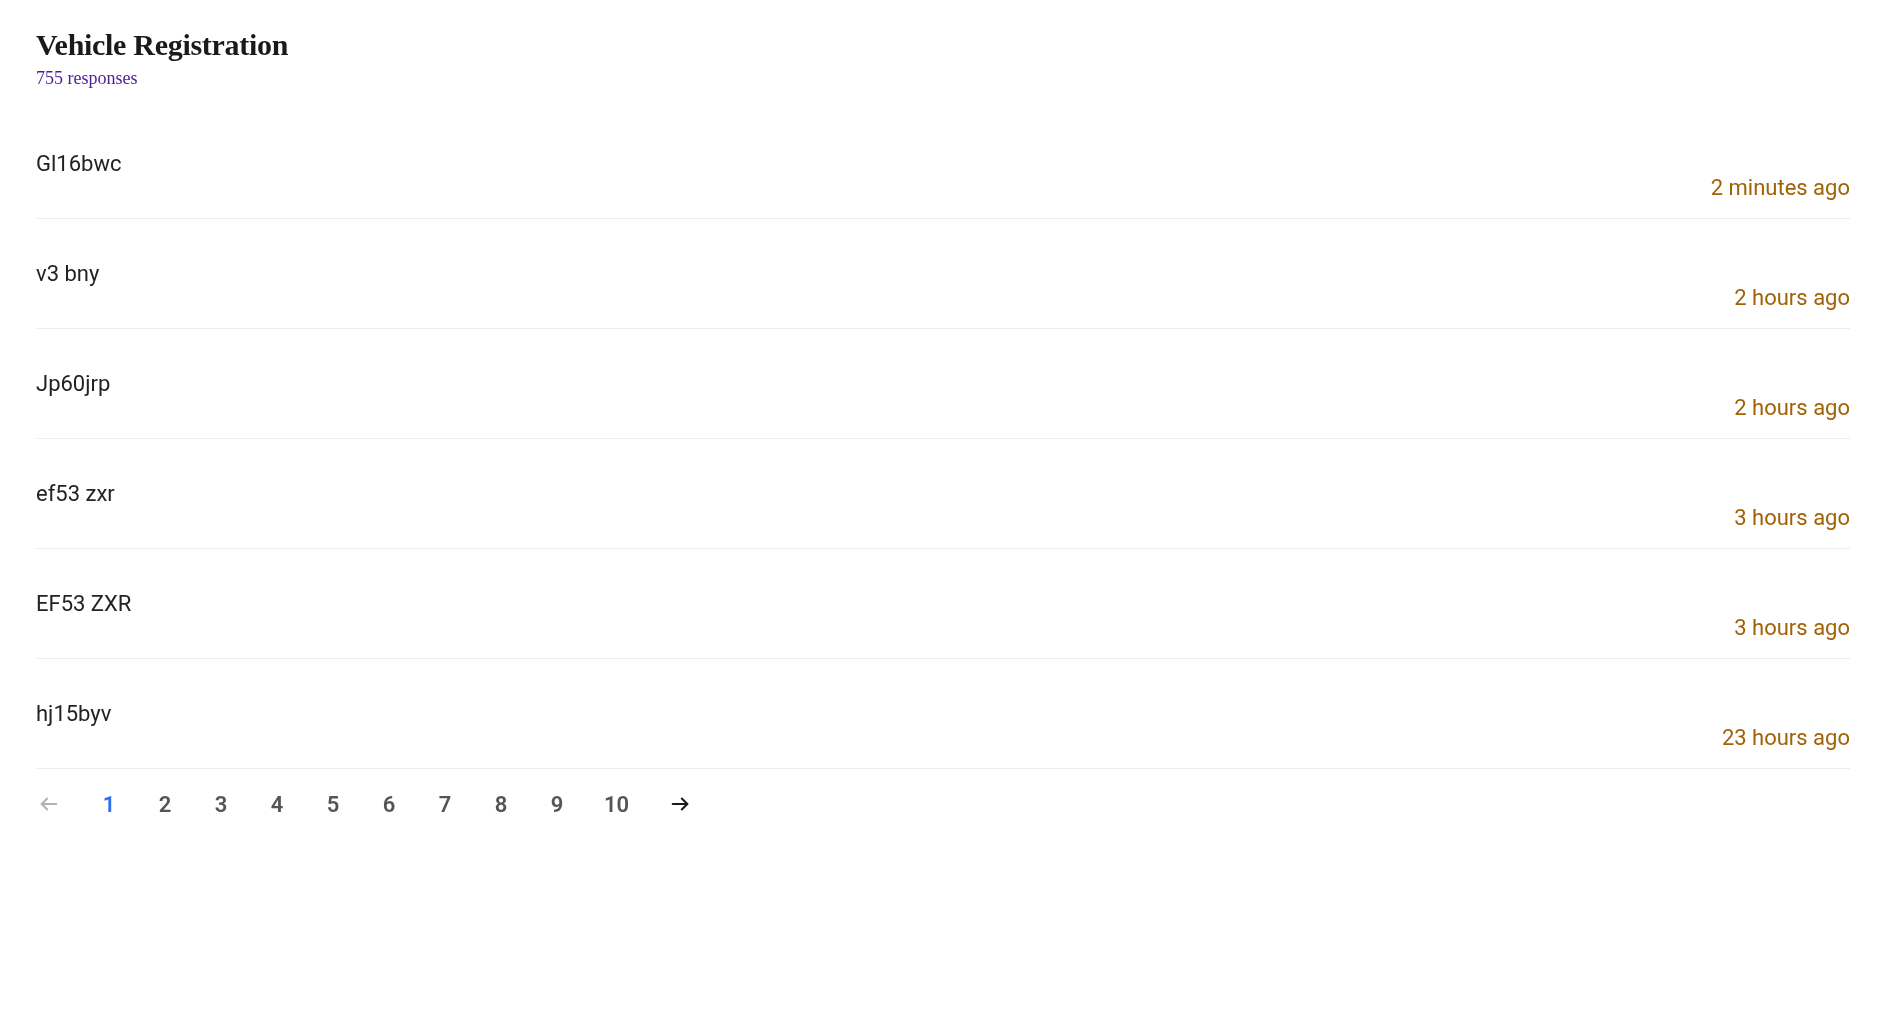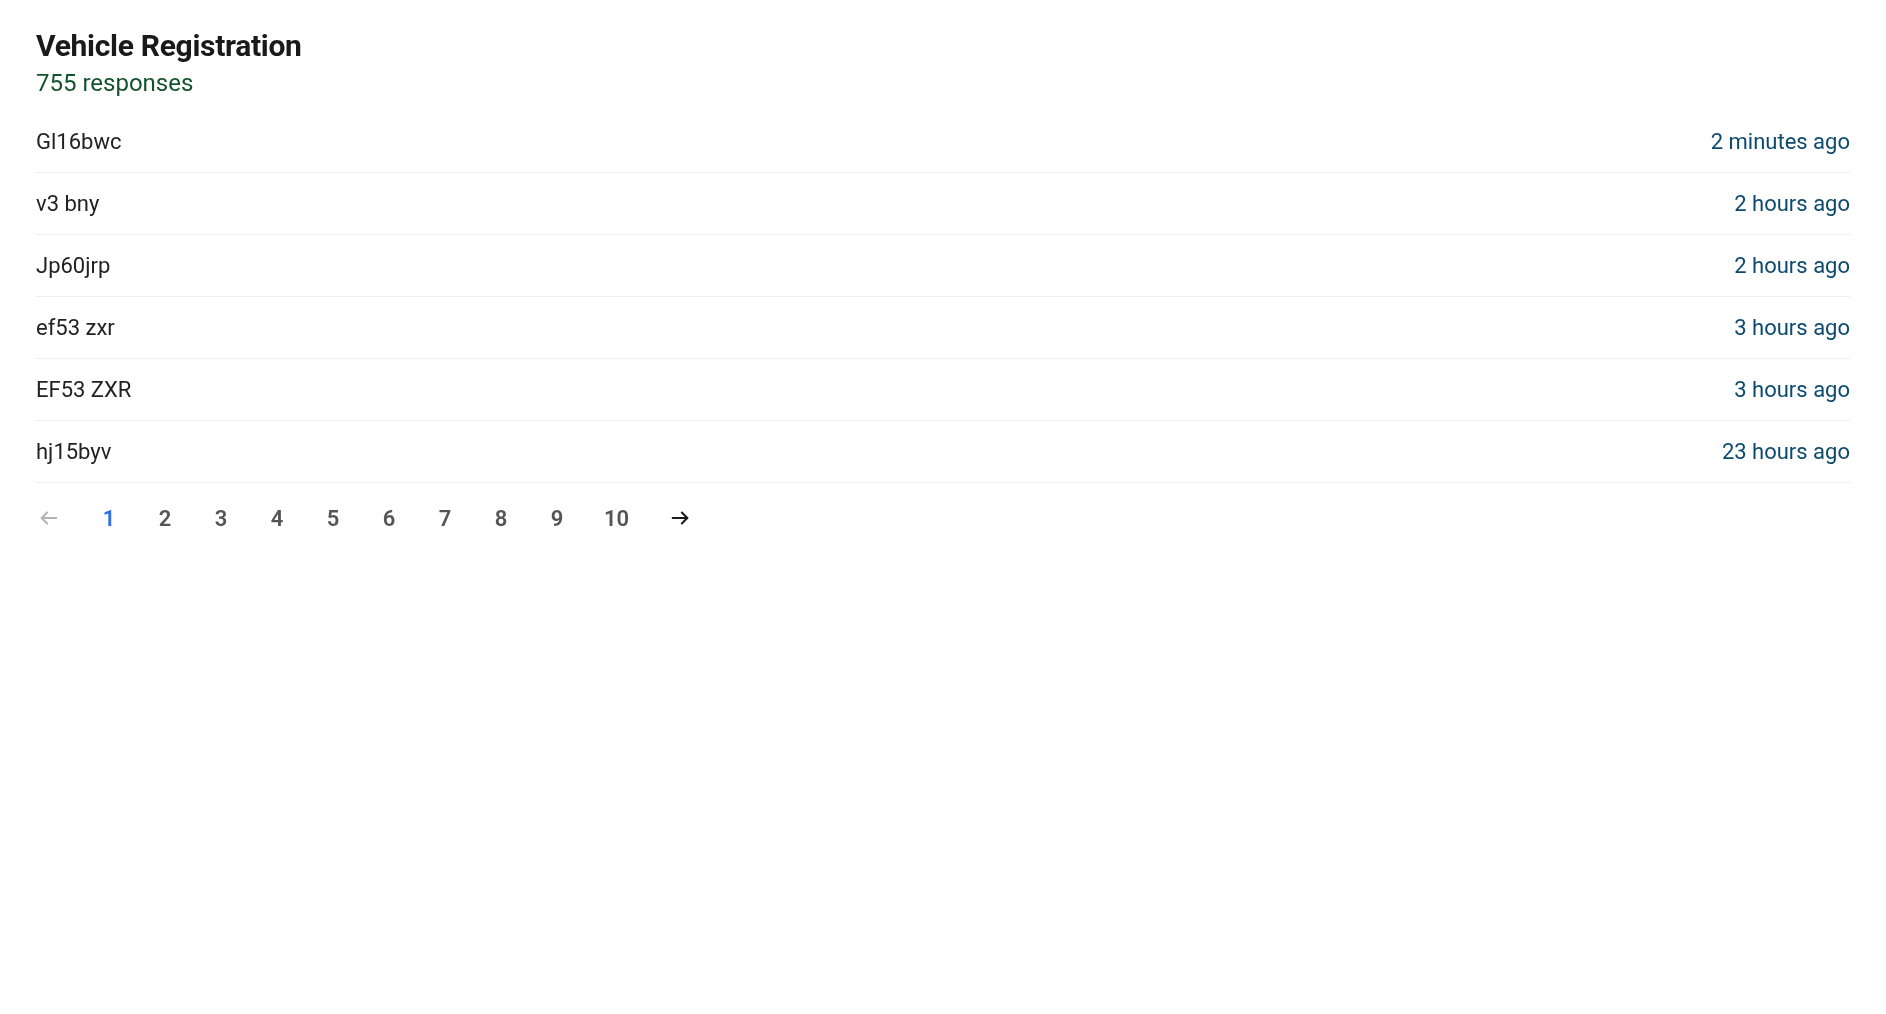--- a/index.html
+++ b/index.html
@@ -2,49 +2,50 @@
 <html><head>
 <meta charset="utf-8">
 <style>
   * { box-sizing: border-box; margin: 0; padding: 0; }
   body {
     font-family: -apple-system, BlinkMacSystemFont, "Segoe UI", Roboto, Helvetica, Arial, sans-serif;
     background: #fff;
     color: #1a1a1a;
     padding: 28px 36px;
   }
-  .header { margin-bottom: 14px; }
+  .header { margin-bottom: 20px; font-family: Liberation Serif, serif; }
   .title {
     font-size: 30px;
     font-weight: 700;
     color: #1a1a1a;
     letter-spacing: -0.01em;
   }
   .subtitle {
-    font-size: 24px;
-    color: #14532d;
+    font-size: 18px;
+    color: #4c1d95;
     margin-top: 6px;
     font-weight: 400;
   }
   .list { }
   .row {
     display: flex;
     justify-content: space-between;
     align-items: center;
     padding: 18px 0;
     border-bottom: 1px solid #ededed;
     font-size: 22px;
   }
   .row-value {
     color: #222;
     font-weight: 400;
   }
   .row-time {
-    color: #0c4a6e;
+    color: #a16207;
     font-weight: 400;
+    margin-top: 48px;
   }
   .pagination {
     display: flex;
     align-items: center;
     gap: 38px;
     padding-top: 22px;
     font-size: 22px;
   }
   .page-arrow {
     display: inline-flex;

